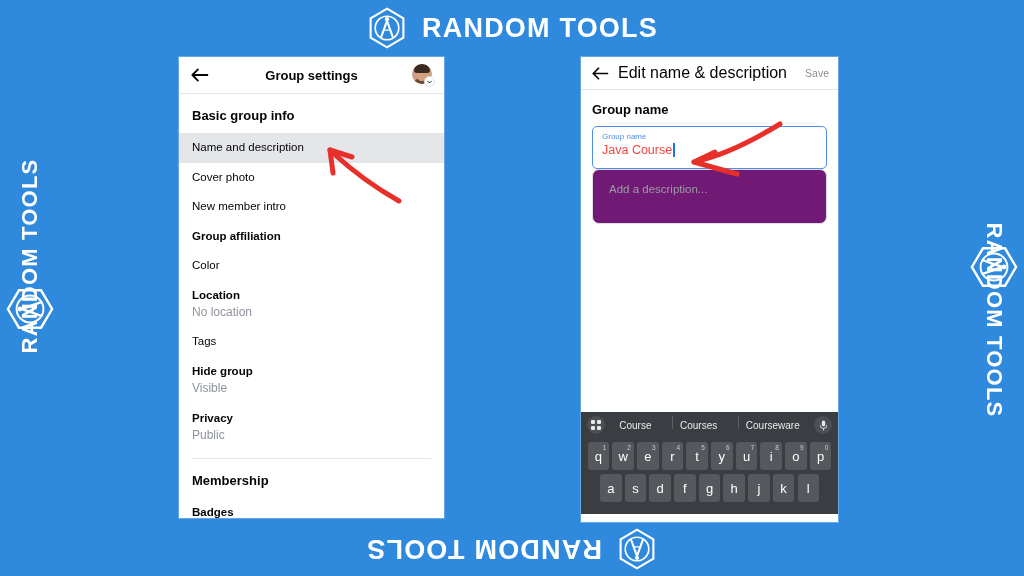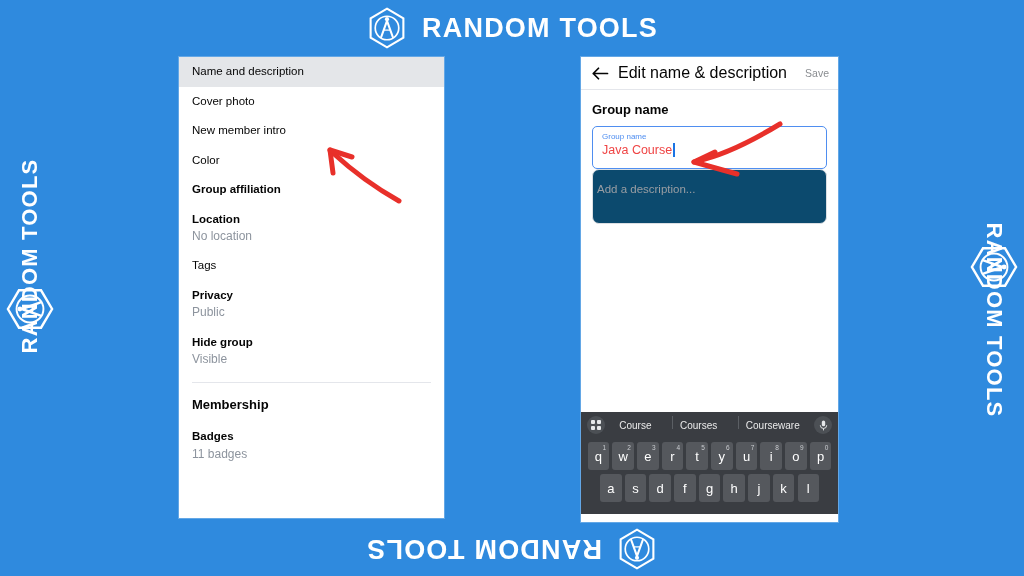--- a/index.html
+++ b/index.html
@@ -108,21 +108,21 @@
     padding:5px 9px 0 9px;box-sizing:border-box;background:#fff;
   }
   .float-label{font-size:8px;color:#4f8ef0;line-height:1.2;}
   .input-value-row{display:flex;align-items:center;}
   .input-value{font-size:12.5px;color:#ef4444;line-height:1.25;margin-top:1px;}
   .caret{width:1.4px;height:14px;background:#1b74e4;margin-left:1px;}
 
   .desc-title{font-size:13px;font-weight:bold;color:#050505;padding:14px 0 9px 0;}
   .desc-box{
     border:1px solid #dcdfe3;border-radius:7px;height:55px;
-    padding:9px 4px;box-sizing:border-box;background:#0c4a6e;
+    padding:9px 16px;box-sizing:border-box;background:#701a75;
   }
   .desc-placeholder{font-size:11.5px;color:#9a9ea3;}
 
   
   .keyboard{
     position:absolute;left:0;bottom:8px;width:257px;height:102px;
     background:#3a3d42;
   }
   .sugg-bar{
     height:26px;display:flex;align-items:center;padding:0 6px;gap:0;
@@ -205,53 +205,74 @@
       <polygon points="50,4 89,27 89,73 50,96 11,73 11,27" fill="none" stroke="#ffffff" stroke-width="5"></polygon>
       <circle cx="50" cy="50" r="28" fill="none" stroke="#ffffff" stroke-width="4"></circle>
       <circle cx="50" cy="29" r="5" fill="#ffffff"></circle>
       <path d="M50 33 L36 72 M50 33 L64 72" stroke="#ffffff" stroke-width="5" fill="none" stroke-linecap="round"></path>
       <path d="M42 55 L58 55" stroke="#ffffff" stroke-width="3"></path>
     </svg>
     <span class="wm-text">RANDOM TOOLS</span>
   </div>
 
   <div class="phone phone-left">
+    <div class="lp-header">
+      <div class="back-arrow">
+        <svg width="19" height="16" viewBox="0 0 24 20">
+          <path d="M10 3 L3 10 L10 17 M3 10 L22 10" stroke="#050505" stroke-width="2.3" fill="none" stroke-linecap="round" stroke-linejoin="round"></path>
+        </svg>
+      </div>
+      <div class="lp-title">Group settings</div>
+      <div class="avatar-wrap">
+        <div class="avatar">
+          <div class="body"></div>
+          <div class="face"></div>
+          <div class="hair"></div>
+        </div>
+        <div class="avatar-badge">
+          <svg width="5" height="4" viewBox="0 0 8 6">
+            <path d="M1 1.5 L4 4.5 L7 1.5" stroke="#1c1e21" stroke-width="1.6" fill="none" stroke-linecap="round" stroke-linejoin="round"></path>
+          </svg>
+        </div>
+      </div>
+    </div>
 
     <div class="lp-body">
 
+      <div class="section-title">Basic group info</div>
 
       <div class="row selected">
         <span class="label">Name and description</span>
       </div>
       <div class="row">
         <span class="label">Cover photo</span>
       </div>
       <div class="row">
         <span class="label">New member intro</span>
       </div>
       <div class="row">
+        <span class="label bold">Group affiliation</span>
+      </div>
+      <div class="row">
         <span class="label">Color</span>
-      </div>
-      <div class="row">
-        <span class="label bold">Group affiliation</span>
       </div>
       <div class="row">
         <span class="label bold">Location</span>
         <span class="sub">No location</span>
       </div>
       <div class="row">
         <span class="label">Tags</span>
       </div>
       <div class="row">
+        <span class="label bold">Hide group</span>
+        <span class="sub">Visible</span>
+      </div>
+      <div class="row">
         <span class="label bold">Privacy</span>
         <span class="sub">Public</span>
-      </div>
-      <div class="row">
-        <span class="label bold">Hide group</span>
-        <span class="sub">Visible</span>
       </div>
 
       <div class="divider"></div>
 
       <div class="section-title">Membership</div>
       <div class="row">
         <span class="label bold">Badges</span>
         <span class="sub">11 badges</span>
       </div>
 

